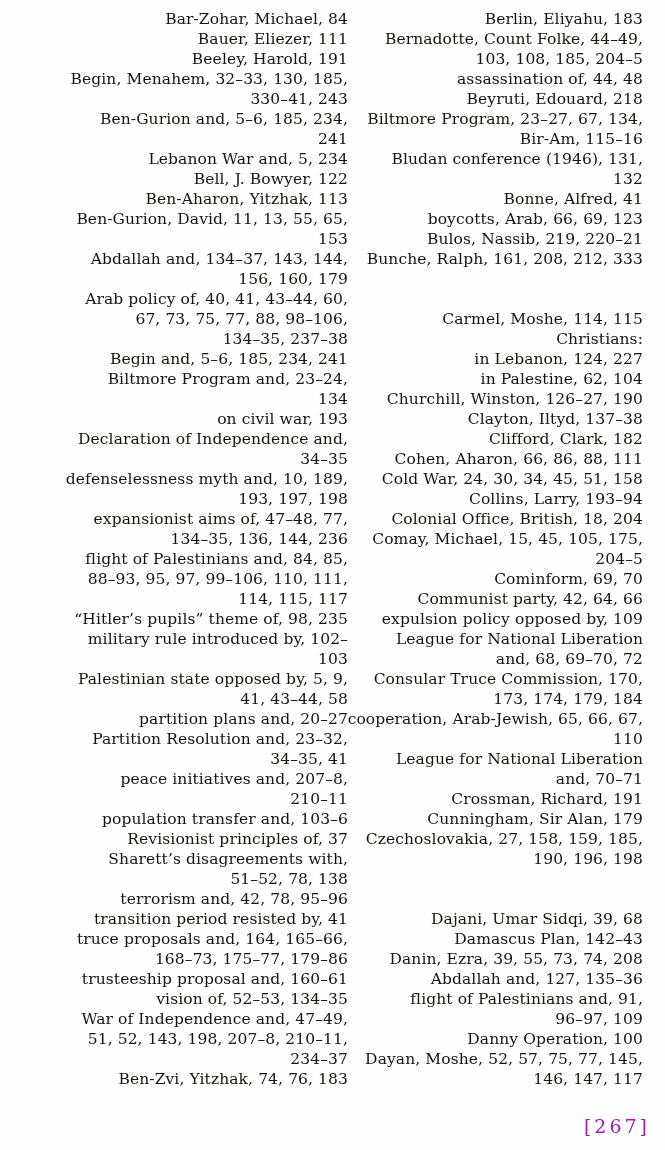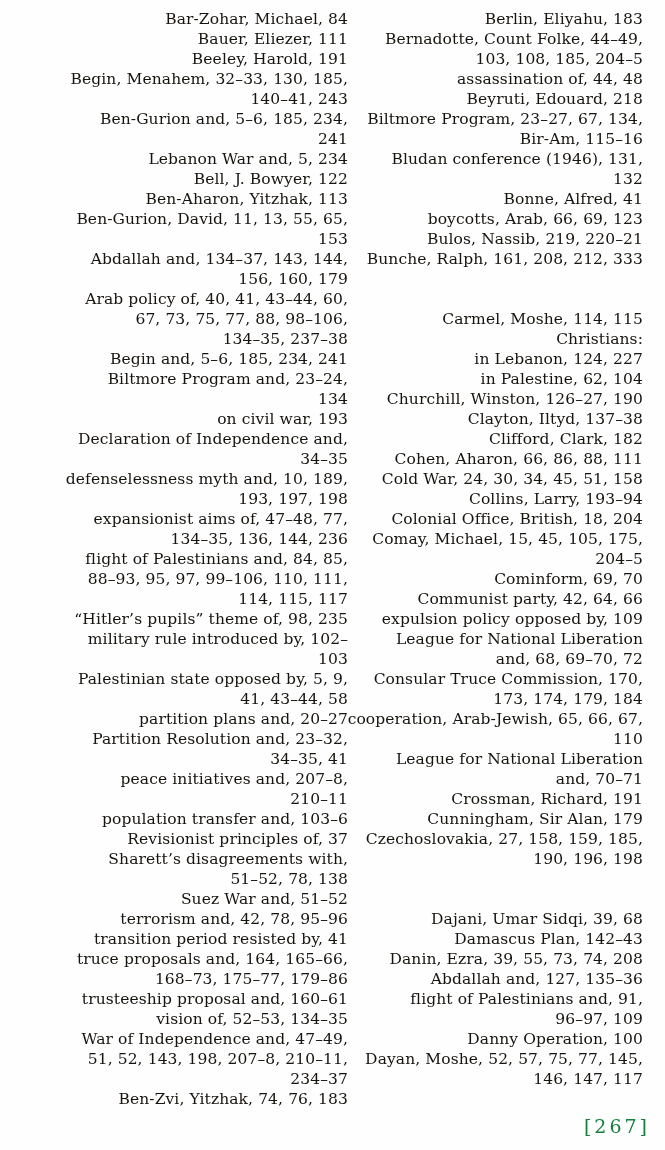--- a/index.html
+++ b/index.html
@@ -36,33 +36,33 @@
   }
   .line.i1 { padding-left: 18px; }
   .line.i2 { padding-left: 38px; }
   .line.gap {  }
   .page-number {
     position: absolute;
     right: 15px;
     bottom: 13px;
     font-size: 19px;
     letter-spacing: 3px;
-    color: #15803d;
+    color: #a21caf;
   }
 </style>
 </head>
 <body>
 
 <div class="page">
   <div class="col col-left">
       <div class="line i0">Bar-Zohar, Michael, 84</div>
       <div class="line i0">Bauer, Eliezer, 111</div>
       <div class="line i0">Beeley, Harold, 191</div>
       <div class="line i0">Begin, Menahem, 32–33, 130, 185,</div>
-      <div class="line i2">140–41, 243</div>
+      <div class="line i2">330–41, 243</div>
       <div class="line i1">Ben-Gurion and, 5–6, 185, 234,</div>
       <div class="line i2">241</div>
       <div class="line i1">Lebanon War and, 5, 234</div>
       <div class="line i0">Bell, J. Bowyer, 122</div>
       <div class="line i0">Ben-Aharon, Yitzhak, 113</div>
       <div class="line i0">Ben-Gurion, David, 11, 13, 55, 65,</div>
       <div class="line i2">153</div>
       <div class="line i1">Abdallah and, 134–37, 143, 144,</div>
       <div class="line i2">156, 160, 179</div>
       <div class="line i1">Arab policy of, 40, 41, 43–44, 60,</div>
@@ -88,21 +88,20 @@
       <div class="line i2">41, 43–44, 58</div>
       <div class="line i1">partition plans and, 20–27</div>
       <div class="line i1">Partition Resolution and, 23–32,</div>
       <div class="line i2">34–35, 41</div>
       <div class="line i1">peace initiatives and, 207–8,</div>
       <div class="line i2">210–11</div>
       <div class="line i1">population transfer and, 103–6</div>
       <div class="line i1">Revisionist principles of, 37</div>
       <div class="line i1">Sharett’s disagreements with,</div>
       <div class="line i2">51–52, 78, 138</div>
-      <div class="line i1">Suez War and, 51–52</div>
       <div class="line i1">terrorism and, 42, 78, 95–96</div>
       <div class="line i1">transition period resisted by, 41</div>
       <div class="line i1">truce proposals and, 164, 165–66,</div>
       <div class="line i2">168–73, 175–77, 179–86</div>
       <div class="line i1">trusteeship proposal and, 160–61</div>
       <div class="line i1">vision of, 52–53, 134–35</div>
       <div class="line i1">War of Independence and, 47–49,</div>
       <div class="line i2">51, 52, 143, 198, 207–8, 210–11,</div>
       <div class="line i2">234–37</div>
       <div class="line i0">Ben-Zvi, Yitzhak, 74, 76, 183</div>

